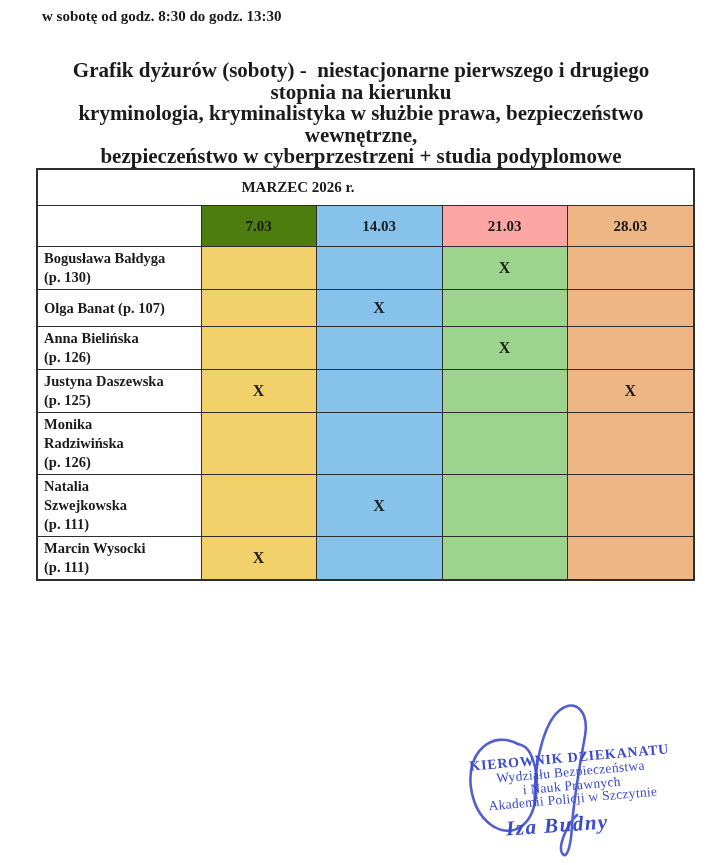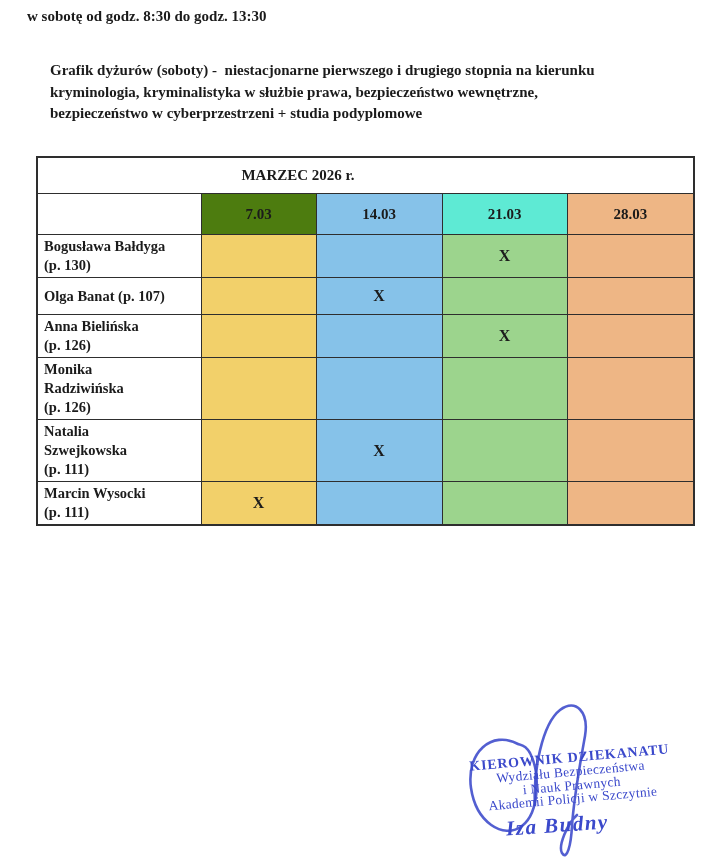--- a/index.html
+++ b/index.html
@@ -6,32 +6,32 @@
   body{background:#ffffff;}
   .page{
     position:relative;
     width:722px;height:865px;
     background:#ffffff;
     overflow:hidden;
     font-family:"Liberation Serif","DejaVu Serif",serif;
     color:#1b1b1b;
   }
   .top-line{
-    position:absolute;left:27px;top:8px;
+    position:absolute;left:42px;top:8px;
     font-size:15px;font-weight:bold;
     white-space:pre-wrap;
   }
   .title{
     position:absolute;left:50px;top:60px;width:622px;
-    text-align:left;font-size:15px;font-weight:bold;
+    text-align:center;font-size:21px;font-weight:bold;
     line-height:21.5px;
   }
   .title div{white-space:pre-wrap;}
   .duty-table{
-    position:absolute;left:36px;top:156px;
+    position:absolute;left:36px;top:168px;
     width:657px;
     border-collapse:collapse;table-layout:fixed;
     border:2px solid #2e2e2e;
   }
   .duty-table td,.duty-table th{
     border:1.5px solid #2e2e2e;
     font-family:"Liberation Serif","DejaVu Serif",serif;
   }
   .month-header-cell{
     height:33px;background:#ffffff;
@@ -99,21 +99,21 @@
       <col style="width:127px">
     </colgroup>
     <tbody>
       <tr>
         <th class="month-header-cell" colspan="5">MARZEC 2026 r.</th>
       </tr>
       <tr id="date-row">
         <th class="corner-cell"></th>
       <th class="date-th" style="background: #4d7c0f;">7.03</th>
           <th class="date-th" style="background: rgb(134, 194, 233);">14.03</th>
-          <th class="date-th" style="background: #5eead4;">21.03</th>
+          <th class="date-th" style="background: #fca5a5;">21.03</th>
           <th class="date-th" style="background: rgb(238, 182, 133); margin-left: 36px;">28.03</th>
         </tr>
     </tbody>
     <tbody id="schedule-body">
         <tr class="row-h2">
           <td class="name-cell">Bogusława Bałdyga
 (p. 130)</td>
           <td class="mark-cell" style="background: rgb(242, 208, 106);"></td>
           <td class="mark-cell" style="background: rgb(134, 194, 233);"></td>
           <td class="mark-cell" style="background: rgb(156, 212, 141);">X</td>
@@ -126,20 +126,28 @@
           <td class="mark-cell" style="background: rgb(156, 212, 141);"></td>
           <td class="mark-cell" style="background: rgb(238, 182, 133);"></td>
         </tr>
         <tr class="row-h2">
           <td class="name-cell">Anna Bielińska
 (p. 126)</td>
           <td class="mark-cell" style="background: rgb(242, 208, 106);"></td>
           <td class="mark-cell" style="background: rgb(134, 194, 233);"></td>
           <td class="mark-cell" style="background: rgb(156, 212, 141);">X</td>
           <td class="mark-cell" style="background: rgb(238, 182, 133);"></td>
+        </tr>
+        <tr class="row-h2">
+          <td class="name-cell">Justyna Daszewska
+(p. 125)</td>
+          <td class="mark-cell" style="background: rgb(242, 208, 106);">X</td>
+          <td class="mark-cell" style="background: rgb(134, 194, 233);"></td>
+          <td class="mark-cell" style="background: rgb(156, 212, 141);"></td>
+          <td class="mark-cell" style="background: rgb(238, 182, 133);">X</td>
         </tr>
         <tr class="row-h3">
           <td class="name-cell">Monika
 Radziwińska
 (p. 126)</td>
           <td class="mark-cell" style="background: rgb(242, 208, 106);"></td>
           <td class="mark-cell" style="background: rgb(134, 194, 233);"></td>
           <td class="mark-cell" style="background: rgb(156, 212, 141);"></td>
           <td class="mark-cell" style="background: rgb(238, 182, 133);"></td>
         </tr>

